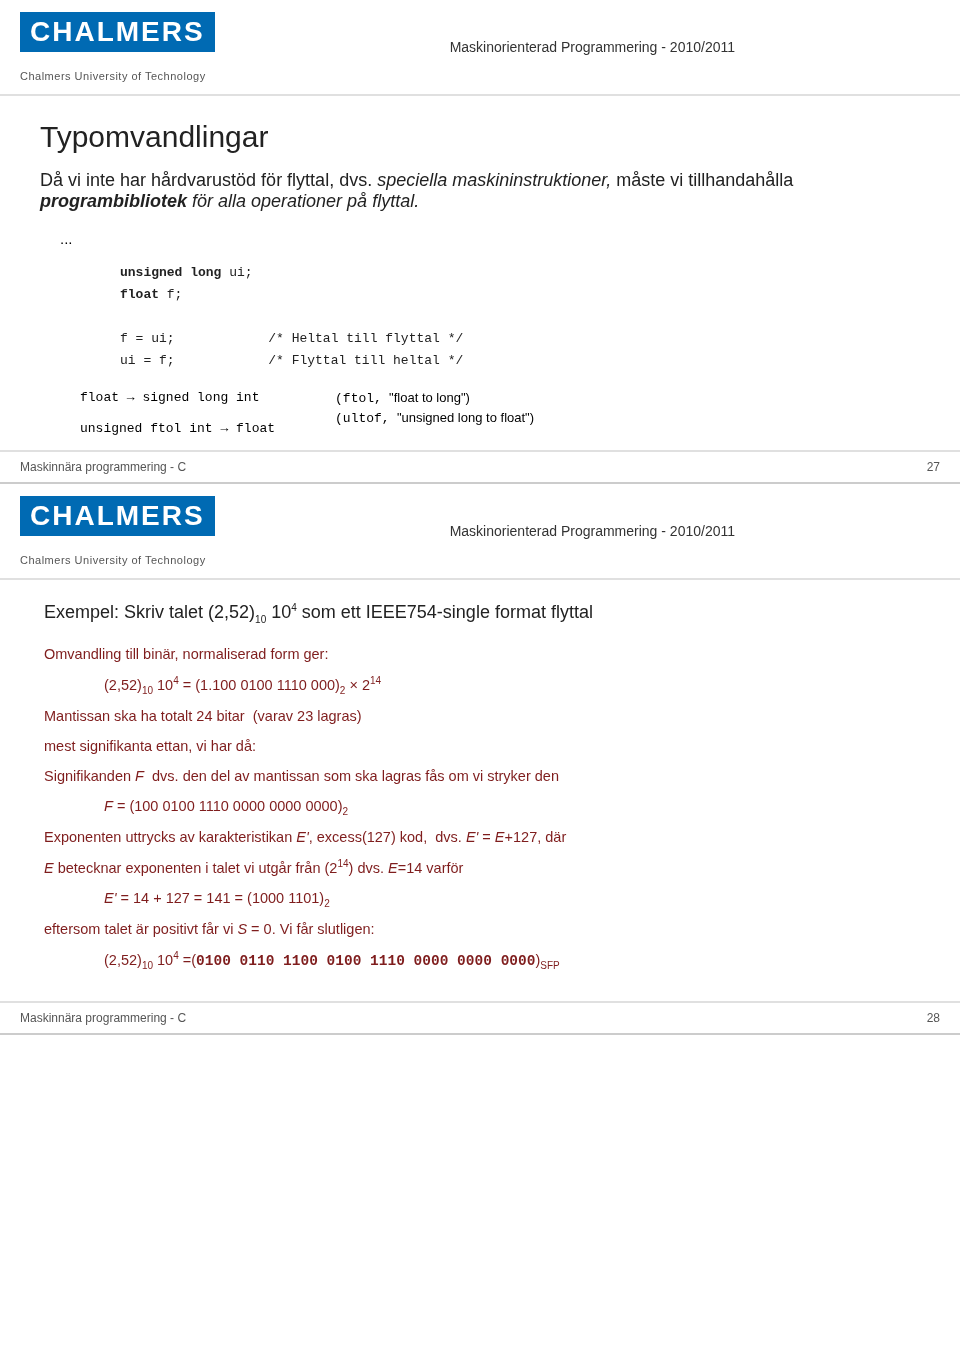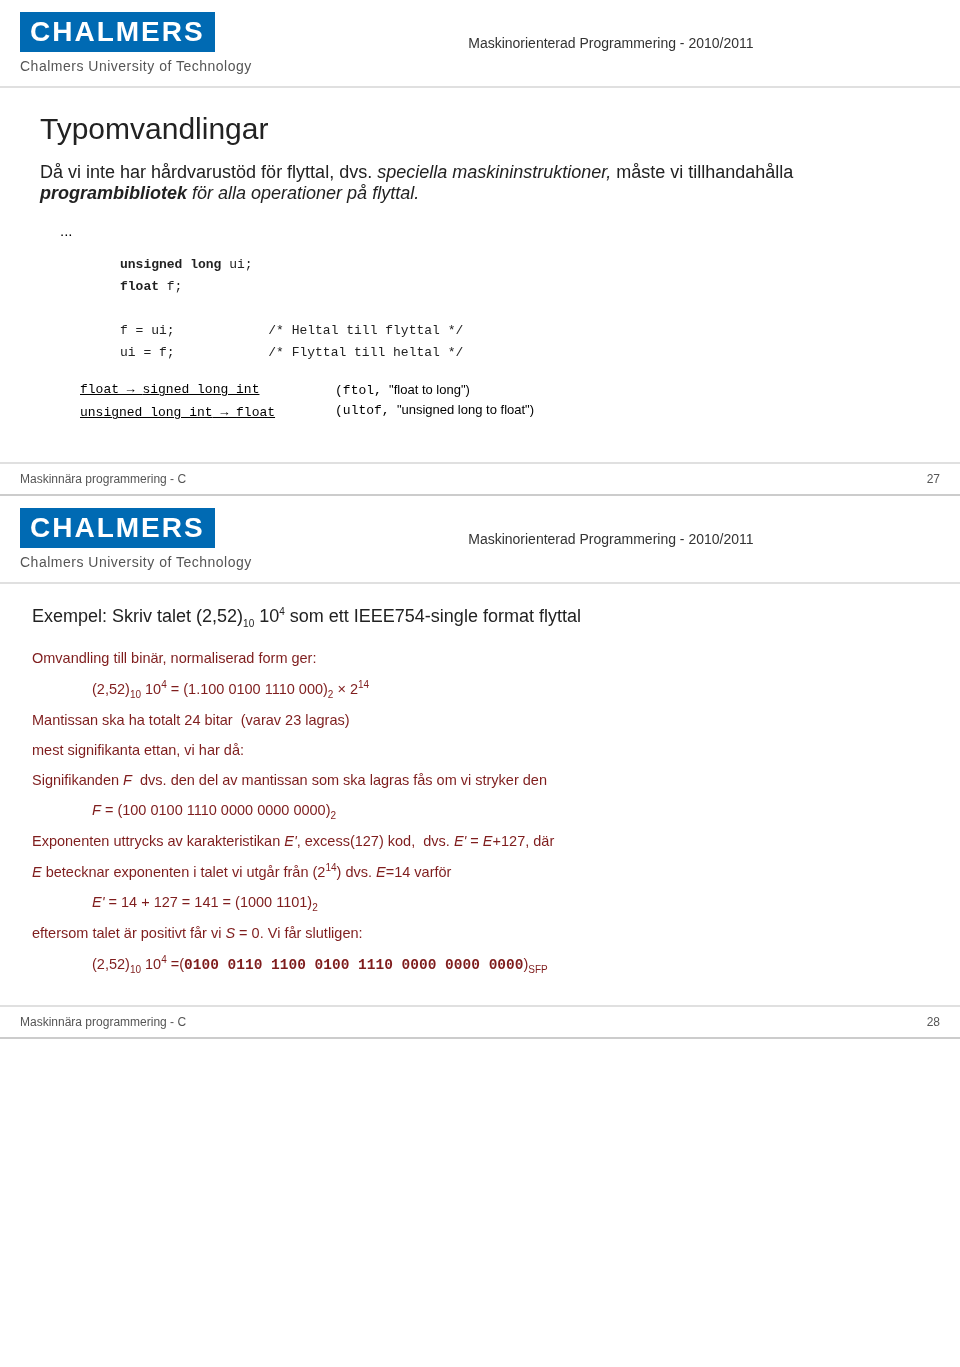--- a/index.html
+++ b/index.html
@@ -37,37 +37,37 @@
       color: #fff;
       font-family: Arial, sans-serif;
       font-size: 28px;
       font-weight: 900;
       padding: 4px 10px;
       letter-spacing: 2px;
     }
 
     .logo-subtitle {
       font-family: Arial, sans-serif;
-      font-size: 14px;
+      font-size: 11px;
       color: #555;
-      margin-top: 6px;
+      margin-top: 18px;
       letter-spacing: 0.5px;
     }
 
     .header-title {
       font-family: Arial, sans-serif;
       font-size: 14px;
       color: #333;
       font-weight: normal;
       flex: 1;
       text-align: center;
     }
 
     .slide-content {
-      padding: 24px 40px 32px 40px;
+      padding: 24px 40px 4px 40px;
     }
 
     .slide-title {
       font-family: Arial, sans-serif;
       font-size: 30px;
       color: #222;
       font-weight: normal;
       margin-bottom: 16px;
     }
 
@@ -103,22 +103,21 @@
       display: flex;
       margin: 18px 0 10px 40px;
       gap: 60px;
       font-family: 'Courier New', Courier, monospace;
       font-size: 13px;
     }
 
     .code-table-left {
       display: flex;
       flex-direction: column;
-      gap: 8px;
-      text-decoration: underline;
+      gap: 16px;
     }
 
     .code-table-right {
       display: flex;
       flex-direction: column;
       gap: 4px;
       font-family: Arial, sans-serif;
       font-size: 13px;
     }
 
@@ -128,21 +127,21 @@
       align-items: center;
       padding: 8px 20px;
       border-top: 2px solid #e0e0e0;
       font-family: Arial, sans-serif;
       font-size: 12px;
       color: #555;
     }
 
     
     .slide2-content {
-      padding: 22px 40px 20px 32px;
+      padding: 22px 40px 20px 44px;
     }
 
     .example-title {
       font-family: Arial, sans-serif;
       font-size: 18px;
       color: #222;
       margin-bottom: 18px;
     }
 
     .body-text {
@@ -210,21 +209,21 @@
       f = ui;&nbsp;&nbsp;&nbsp;&nbsp;&nbsp;&nbsp;&nbsp;&nbsp;&nbsp;&nbsp;&nbsp;&nbsp;/* Heltal till flyttal */<br>
       ui = f;&nbsp;&nbsp;&nbsp;&nbsp;&nbsp;&nbsp;&nbsp;&nbsp;&nbsp;&nbsp;&nbsp;&nbsp;/* Flyttal till heltal */
     </div>
 
     <div class="code-table">
       <div class="code-table-left">
         <div>
           <span class="kw">float</span> → <span class="kw">signed long int</span>
         </div>
         <div>
-          <span class="kw">unsigned long int</span> → <span class="kw">float</span>
+          <span class="kw">unsigned ftol int</span> → <span class="kw">float</span>
         </div>
       </div>
       <div class="code-table-right">
         <div>
           <span class="code-inline">(ftol,</span>&nbsp; "float to long")
         </div>
         <div>
           <span class="code-inline">(ultof,</span>&nbsp; "unsigned long to float")
         </div>
       </div>

